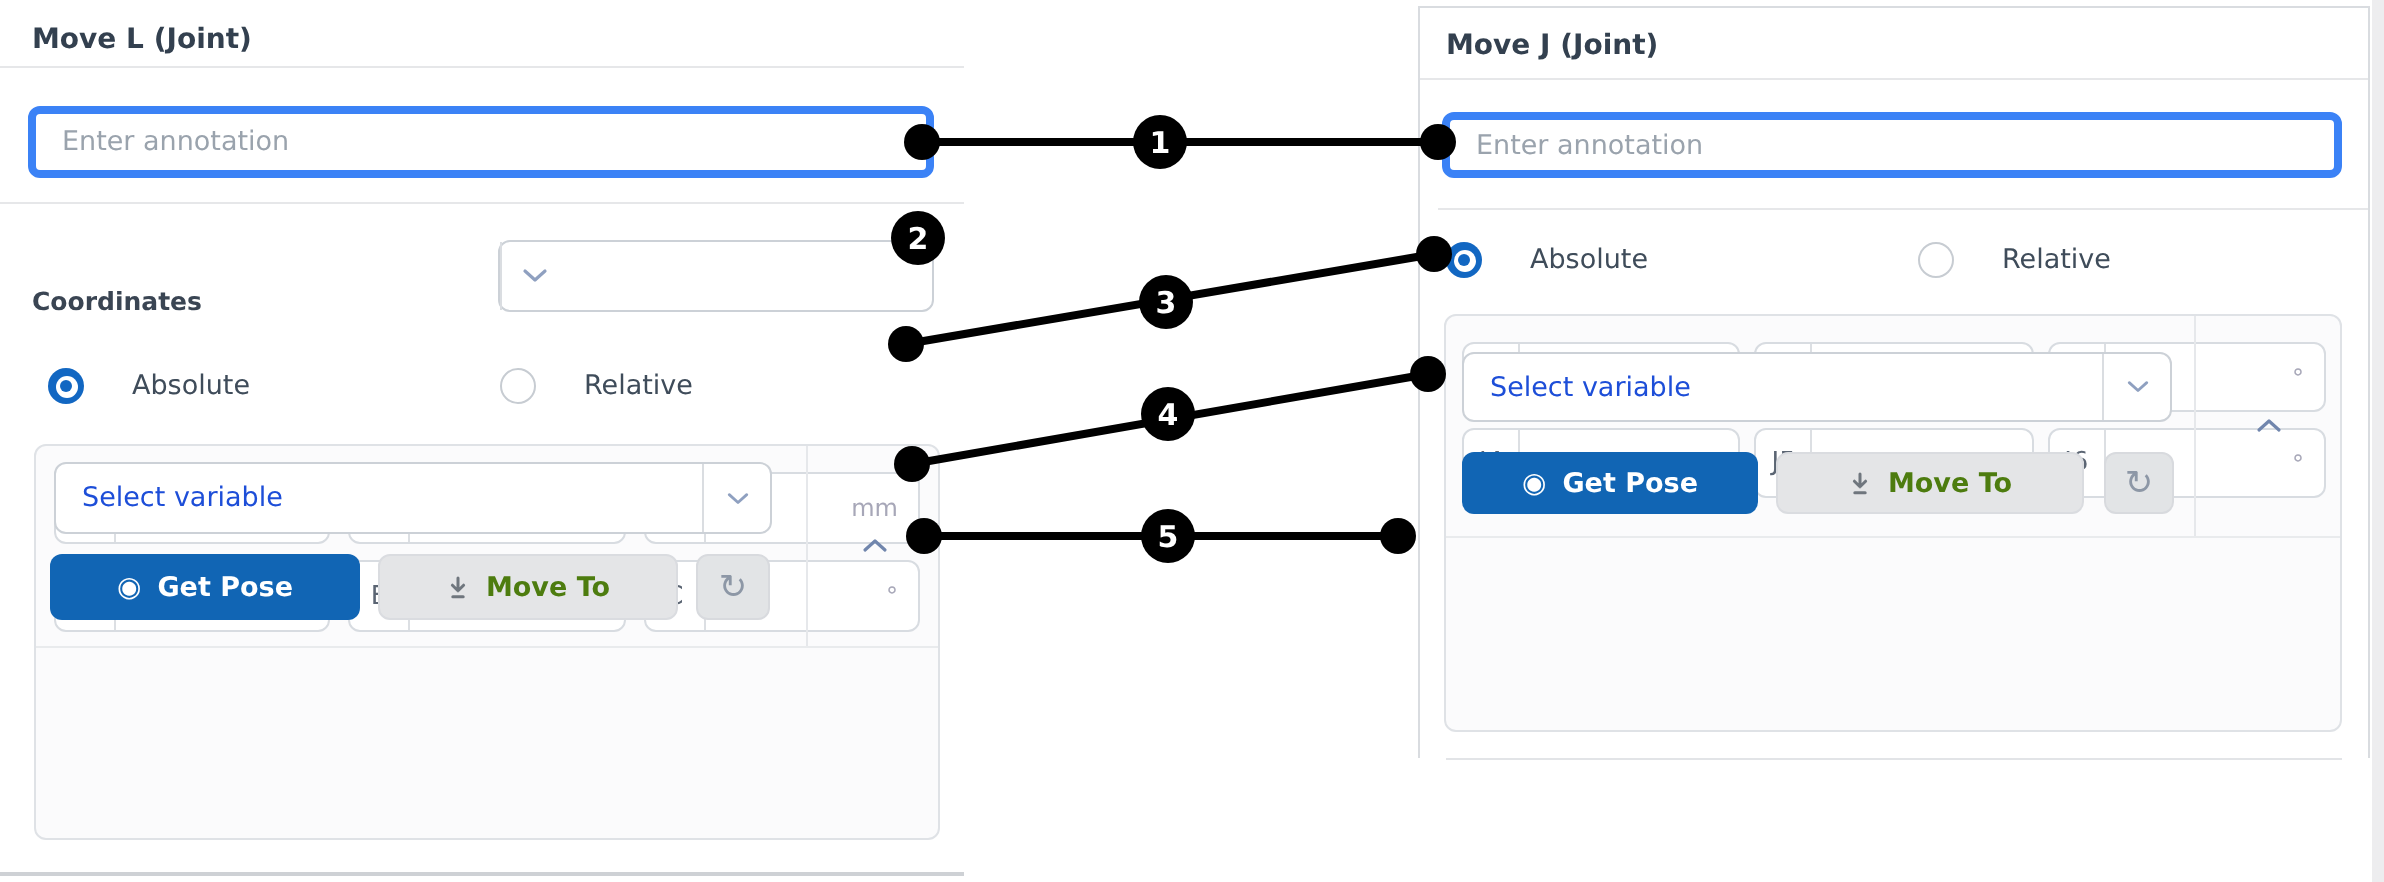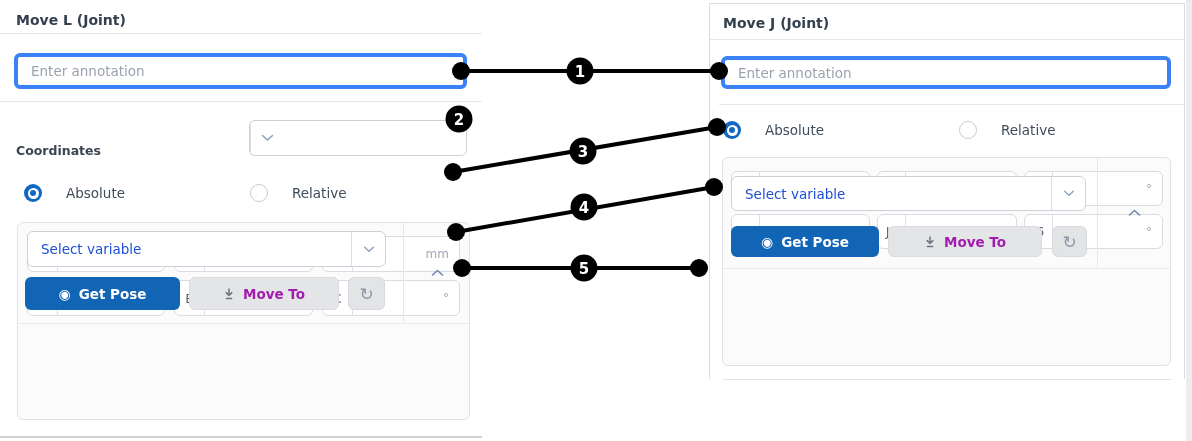--- a/index.html
+++ b/index.html
@@ -30,21 +30,21 @@
   .radio-label { font-size:13.5px; color:#3f4c5a; }
 
   .group-box { position:absolute; border:1px solid #dfe2e6; border-radius:6px; background:#fbfbfc; }
   .gb-divider-v { position:absolute; top:0; border-left:1px solid #e6e8eb; }
   .gb-divider-h { position:absolute; left:0; right:0; border-top:1px solid #e9ebed; }
   .gb-side { position:absolute; top:0; display:flex; align-items:center; justify-content:center; }
 
   .btn { position:absolute; border:none; border-radius:6px; font-family:inherit; font-size:13.5px;
          display:flex; align-items:center; justify-content:center; gap:8px; cursor:pointer; }
   .btn-primary { background:#1165b4; color:#ffffff; font-weight:bold; }
-  .btn-disabled { background:#e4e5e7; color:#a21caf; font-weight:600; border:1px solid #dadce0; }
+  .btn-disabled { background:#e4e5e7; color:#4d7c0f; font-weight:600; border:1px solid #dadce0; }
   .btn-refresh { background:#e2e4e6; color:#8d97a6; border:1px solid #d8dade; font-size:17px; }
   .getpose-dot { font-size:14px; line-height:1; }
 
   .fields-row { display:flex; }
   .pose-field { flex:1; display:flex; align-items:stretch; height:36px; background:#fff;
                 border:1px solid #d8dce1; border-radius:6px; overflow:hidden; }
   .pf-label { width:30px; border-right:1px solid #dcdfe3; display:flex; align-items:center;
               justify-content:center; font-size:13px; color:#5b6573; }
   .pf-input { flex:1; display:flex; align-items:center; justify-content:flex-end; padding-right:10px; }
   .pf-unit { font-size:12px; color:#a7a7b8; }

